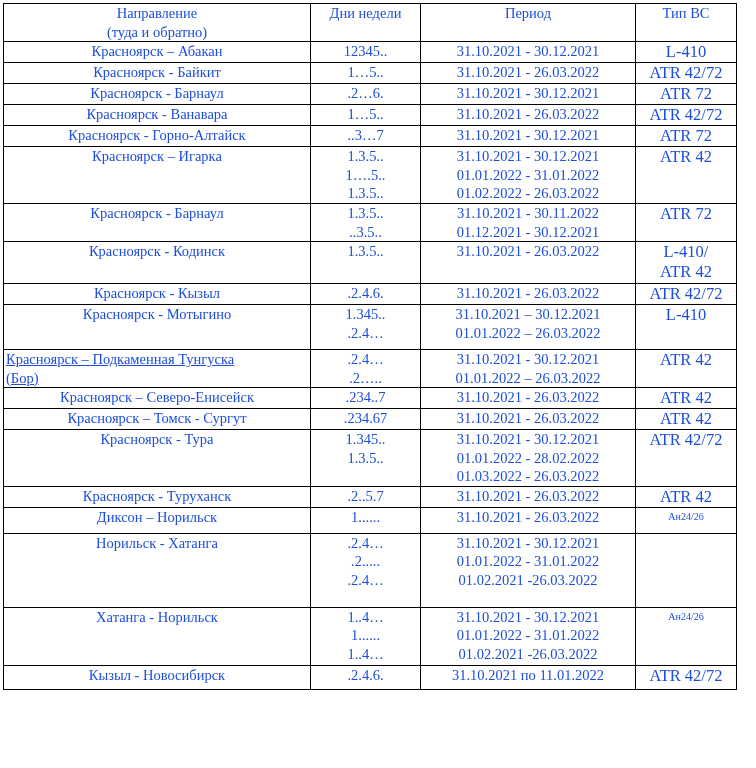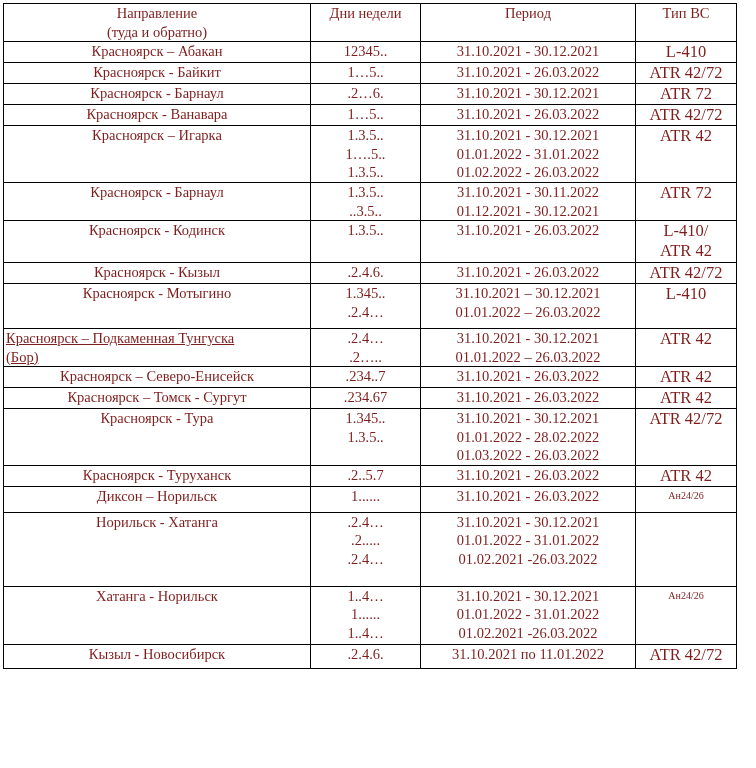--- a/index.html
+++ b/index.html
@@ -2,21 +2,21 @@
 <html><head>
   <meta charset="utf-8">
   <style>
     html, body { margin: 0; padding: 0; background: #ffffff; }
     body { width: 756px; height: 768px; overflow: hidden; position: relative; }
     .sched {
       position: absolute; left: 3px; top: 3px;
       border-collapse: collapse;
       table-layout: fixed;
       font-family: "Liberation Serif", "DejaVu Serif", serif;
-      color: #7f1d1d;
+      color: #1d4ed8;
       font-size: 14.5px;
       line-height: 18.5px;
     }
     .sched td, .sched th {
       border: 1px solid #000;
       vertical-align: top;
       text-align: center;
       padding: 0 2px;
       font-weight: normal;
       overflow: hidden;
@@ -102,20 +102,34 @@
         <td>
           <span class="line">1…5..</span>
         </td>
         <td>
           <span class="line">31.10.2021 - 26.03.2022</span>
         </td>
         <td class="type">
           <span class="line">ATR 42/72</span>
         </td>
       </tr>
+      <tr style="height: 21px;">
+        <td class="route">
+          <span class="line">Красноярск - Горно-Алтайск</span>
+        </td>
+        <td>
+          <span class="line">..3…7</span>
+        </td>
+        <td>
+          <span class="line">31.10.2021 - 30.12.2021</span>
+        </td>
+        <td class="type">
+          <span class="line">ATR 72</span>
+        </td>
+      </tr>
       <tr style="height: 57px;">
         <td class="route">
           <span class="line">Красноярск – Игарка</span>
         </td>
         <td>
           <span class="line">1.3.5..</span>
           <span class="line">1….5..</span>
           <span class="line">1.3.5..</span>
         </td>
         <td>

